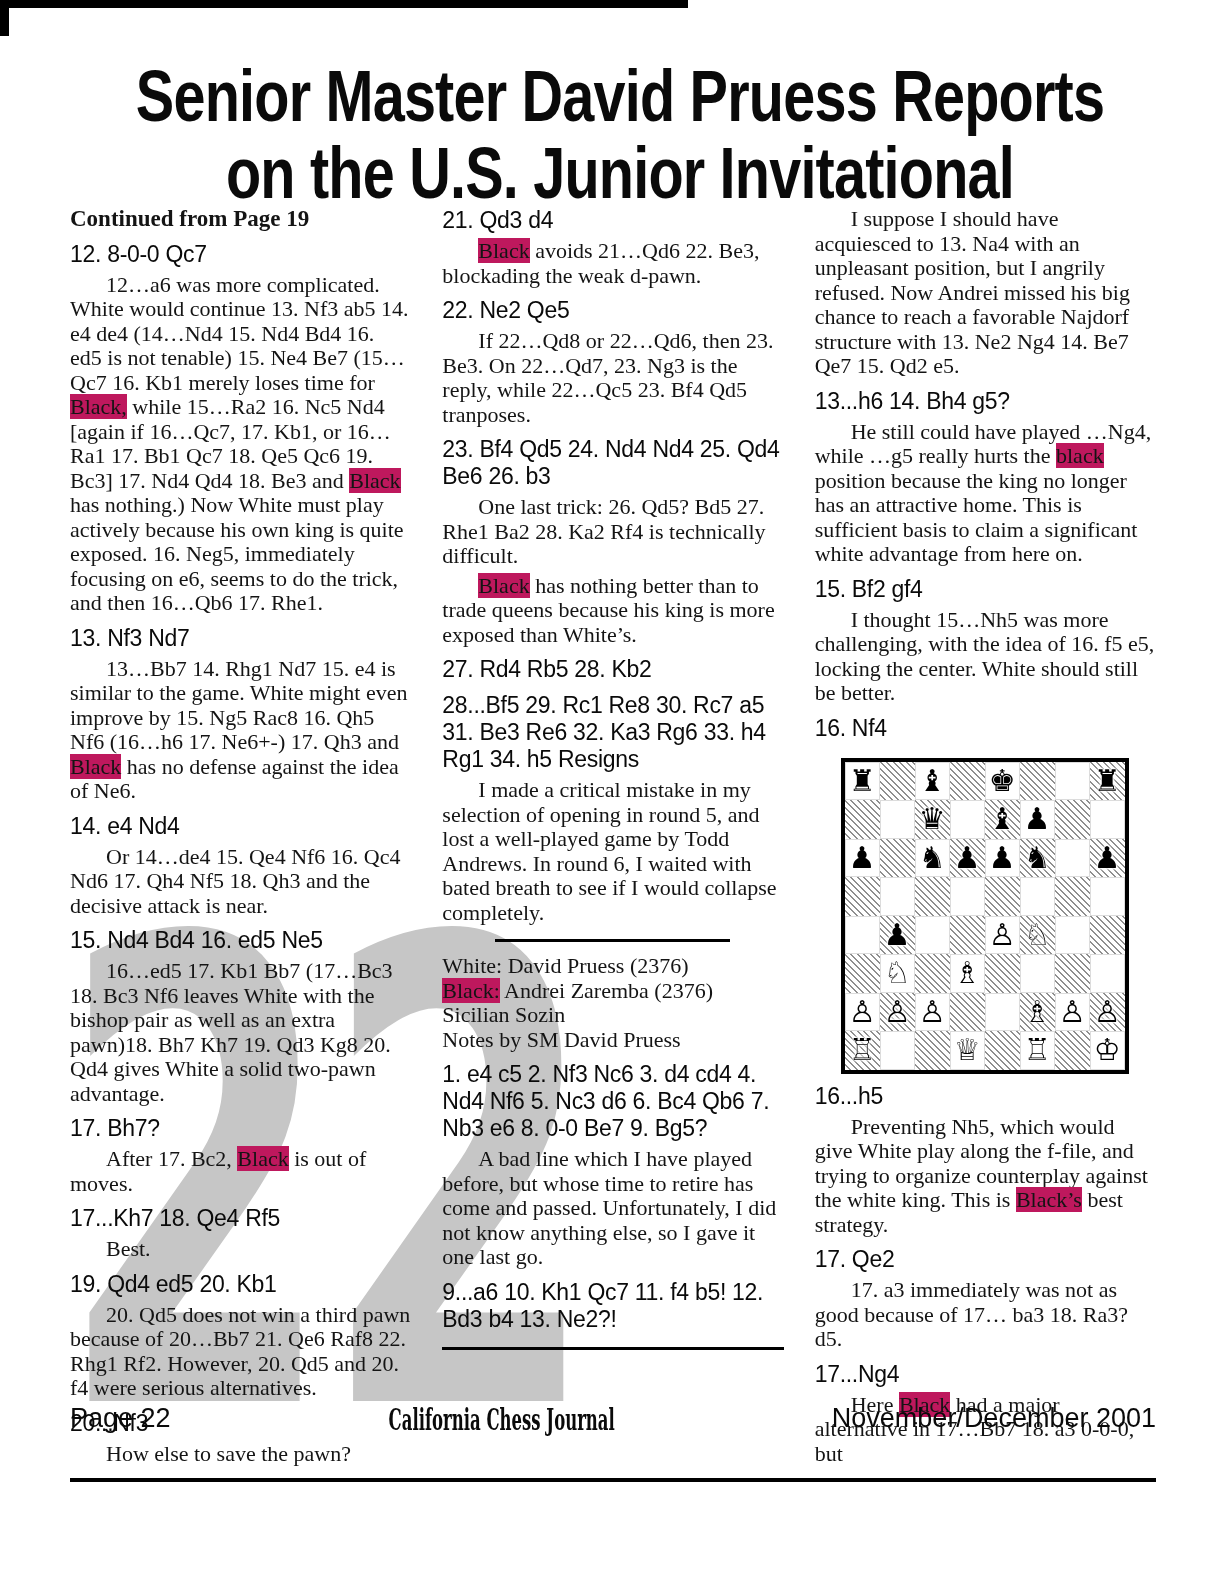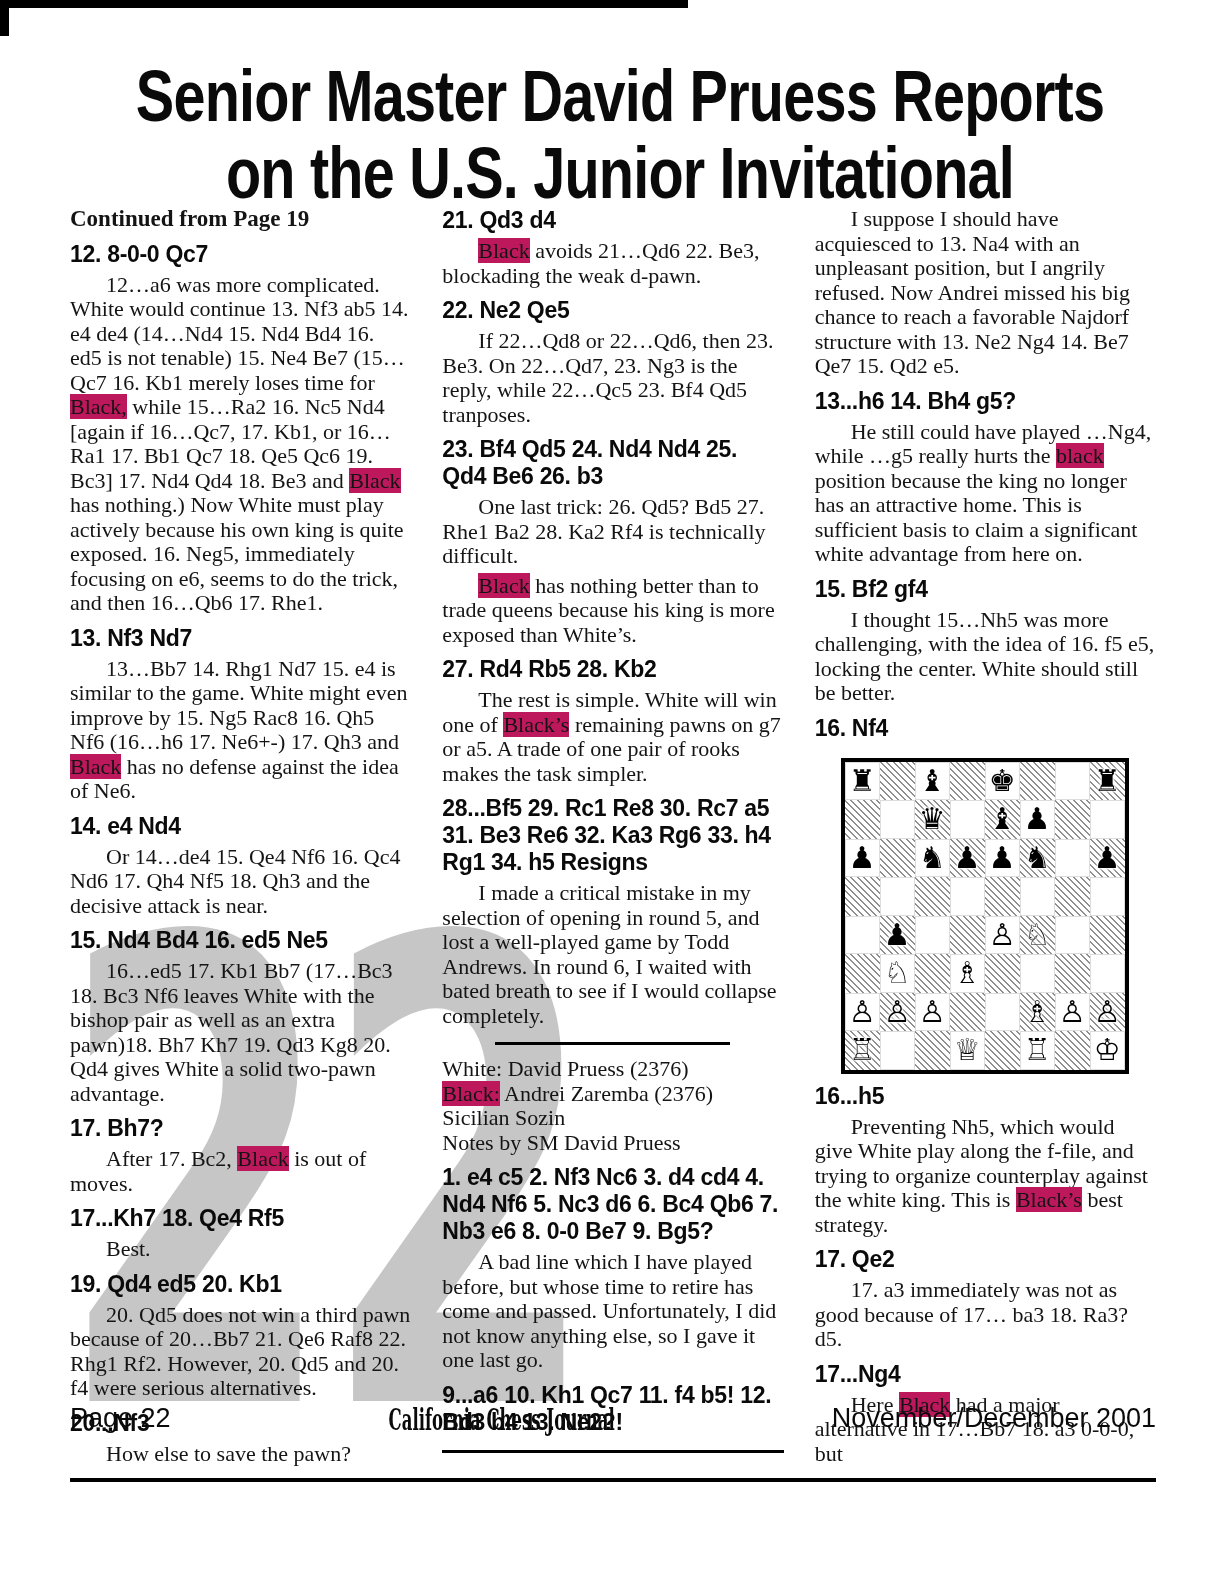--- a/index.html
+++ b/index.html
@@ -11,21 +11,21 @@
              font-family:"DejaVu Sans",sans-serif;font-weight:bold;font-size:640px;line-height:1;
              color:#c6c6c6;letter-spacing:-20px;transform:scaleX(0.62);transform-origin:left top;
              user-select:none;}
   .title{position:absolute;top:50px;left:0;width:100%;margin:8px;text-align:center;z-index:2;
          font-family:"Liberation Sans",sans-serif;font-weight:700;font-size:72px;line-height:77px;
          letter-spacing:-1px;color:#0a0a0a;}
   .title .tline{display:block;transform:scaleX(0.8);transform-origin:center;white-space:nowrap;}
   .columns{position:absolute;top:207px;left:70px;width:1086px;display:flex;gap:31px;z-index:2;}
   .col{flex:1 1 0;min-width:0;font-size:22px;line-height:24.5px;}
   .col > :first-child{margin-top:0;}
-  .col h3{font-family:"Liberation Sans",sans-serif;font-weight:700;font-size:23px;line-height:27px;
+  .col h3{font-family:"Liberation Sans",sans-serif;font-weight:400;font-size:23px;line-height:27px;
           margin:9px 0 5px;letter-spacing:-0.3px;color:#0a0a0a;}
   .col p{margin:0 0 5px;text-indent:36px;}
   .lead{font-weight:bold;font-size:23px;margin:0 0 3px;}
   .hl{background:#be185d;}
   .divider-center{height:3px;background:#000;width:235px;margin:14px auto 12px;}
   .divider-full{height:3px;background:#000;margin:14px 0 0;}
   .gameinfo{margin:0 0 4px;}
   .board{width:280px;margin:16px 0 8px 26px;border:4px solid #000;background:#fff;}
   .brow{display:flex;}
   .sq{width:35px;height:38.5px;display:flex;align-items:center;justify-content:center;
@@ -75,21 +75,20 @@
       </div>
     <div class="col" id="col2">
         <h3>21. Qd3 d4</h3>
         <p><span class="hl">Black</span><span> avoids 21…Qd6 22. Be3, blockading the weak d-pawn.</span></p>
         <h3>22. Ne2 Qe5</h3>
         <p><span>If 22…Qd8 or 22…Qd6, then 23. Be3. On 22…Qd7, 23. Ng3 is the reply, while 22…Qc5 23. Bf4 Qd5 tranposes.</span></p>
         <h3>23. Bf4 Qd5 24. Nd4 Nd4 25. Qd4 Be6 26. b3</h3>
         <p><span>One last trick:  26. Qd5? Bd5 27. Rhe1 Ba2 28. Ka2 Rf4 is technically difficult.</span></p>
         <p><span class="hl">Black</span><span> has nothing better than to trade queens because his king is more exposed than White’s.</span></p>
         <h3>27. Rd4 Rb5 28. Kb2</h3>
-        <p><span>The rest is simple. White will win one of </span><span class="hl">Black’s</span><span> remaining pawns on g7 or a5. A trade of one pair of rooks makes the task simpler.</span></p>
         <h3>28...Bf5 29. Rc1 Re8 30. Rc7 a5 31. Be3 Re6 32. Ka3 Rg6 33. h4 Rg1 34. h5 Resigns</h3>
         <p><span>I made a critical mistake in my selection of opening in round 5, and lost a well-played game by Todd Andrews. In round 6, I waited with bated breath to see if I would collapse completely.</span></p>
         <div class="divider-center"></div>
         <div class="gameinfo">
           <div><span>White: David Pruess (2376)</span></div>
           <div><span class="hl">Black:</span><span> Andrei Zaremba (2376)</span></div>
           <div><span>Sicilian Sozin</span></div>
           <div><span>Notes by SM David Pruess</span></div>
         </div>
         <h3>1. e4 c5 2. Nf3 Nc6 3. d4 cd4 4. Nd4 Nf6 5. Nc3 d6 6. Bc4 Qb6 7. Nb3 e6 8. 0-0 Be7 9. Bg5?</h3>

